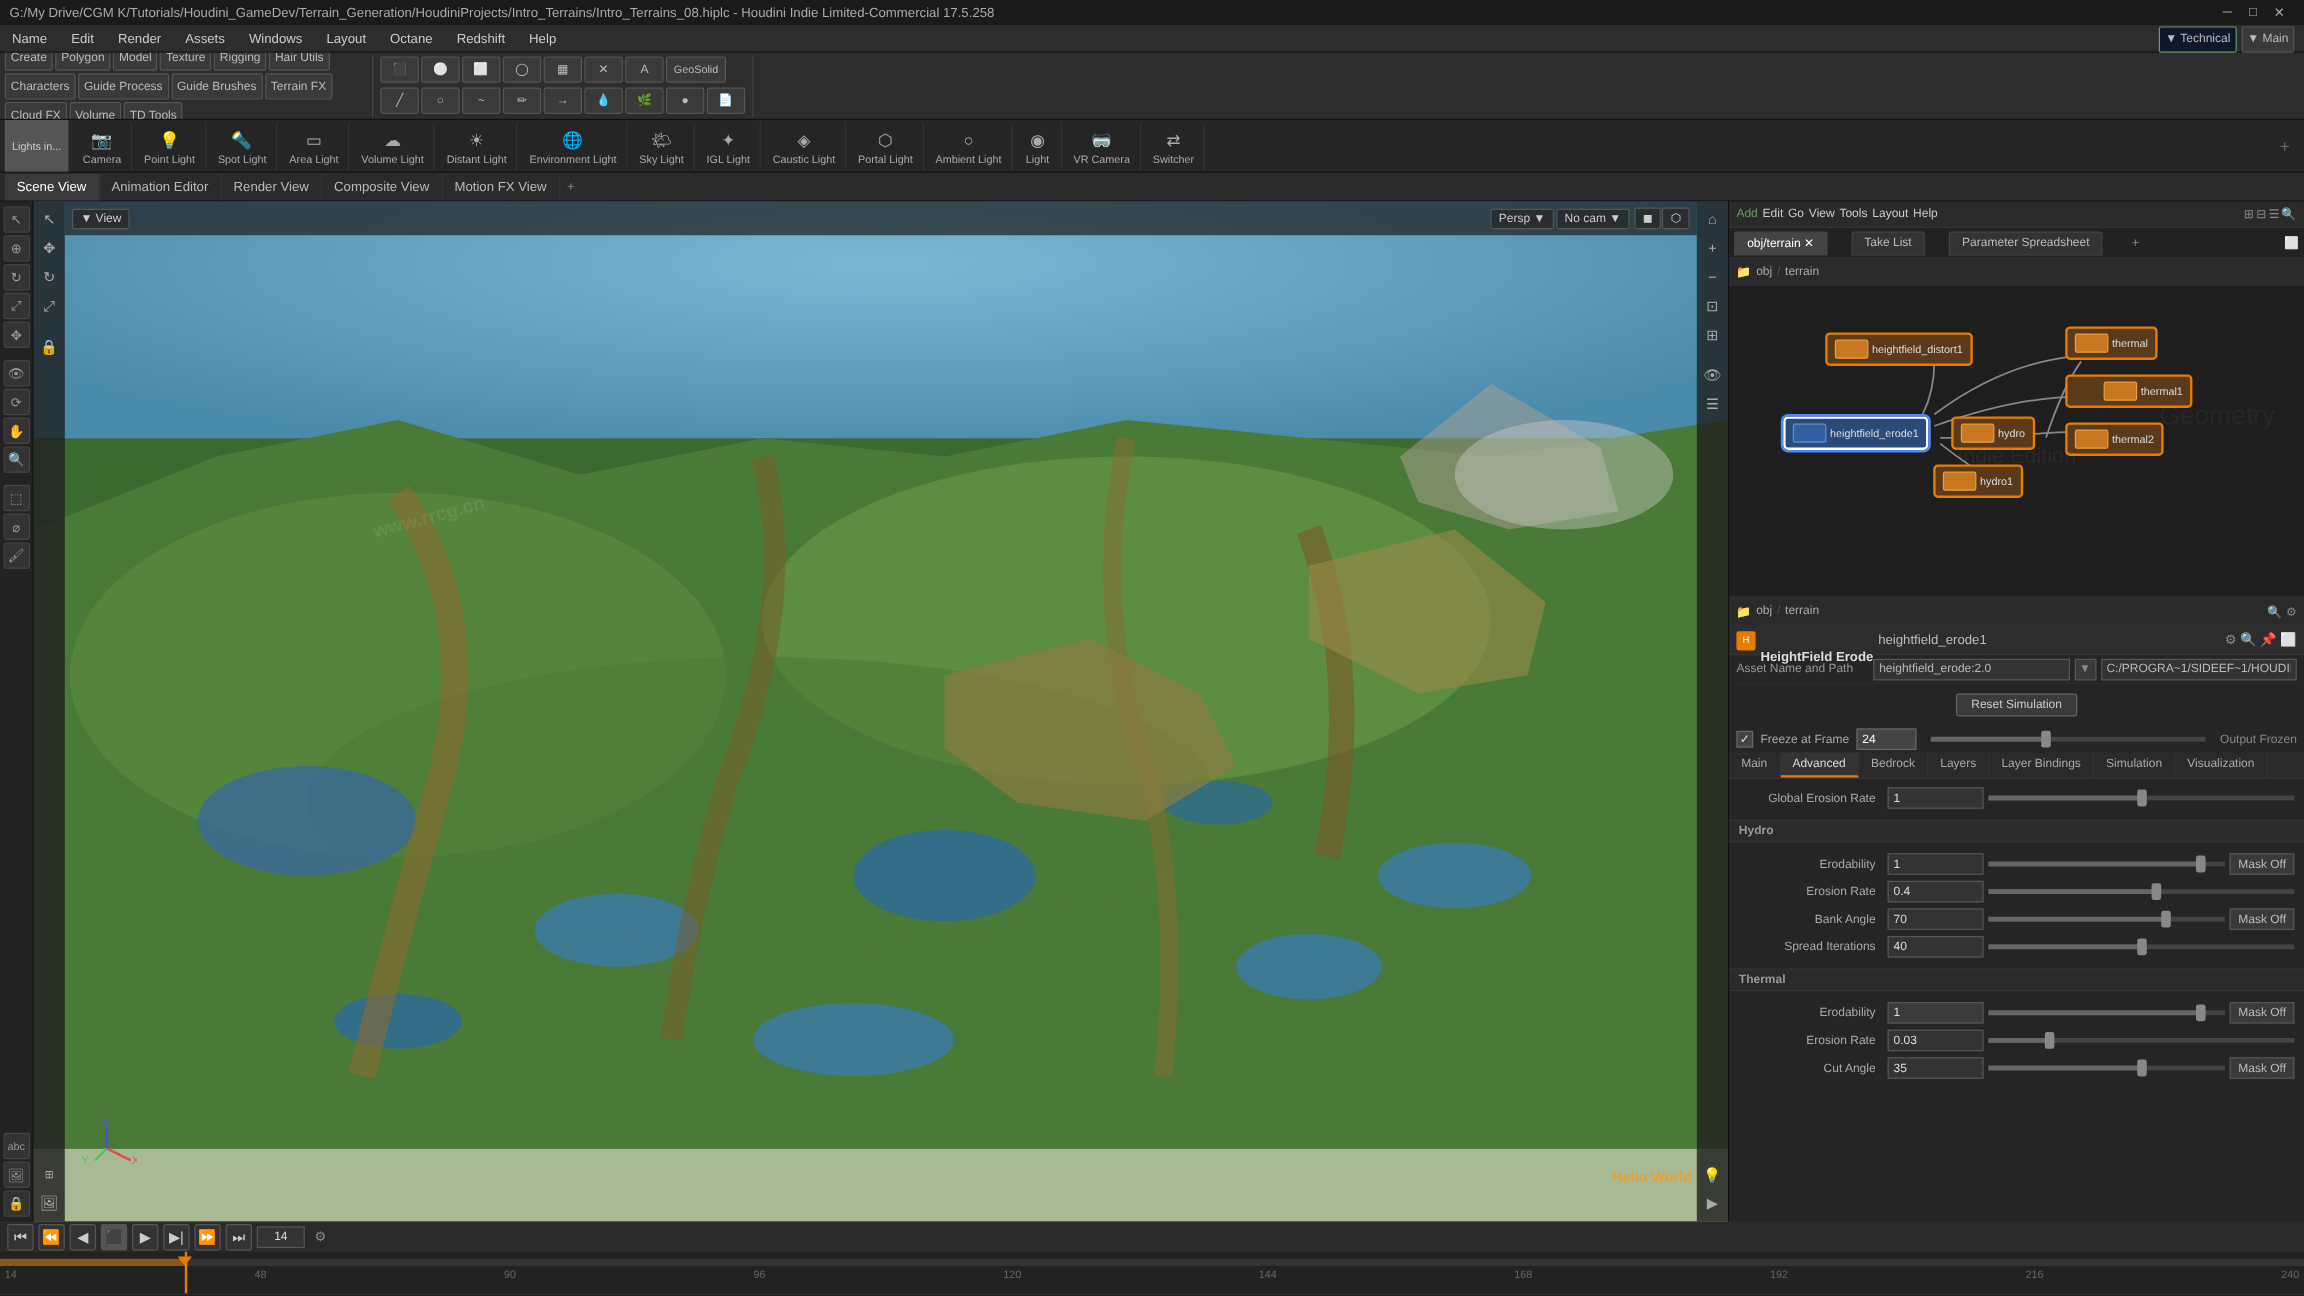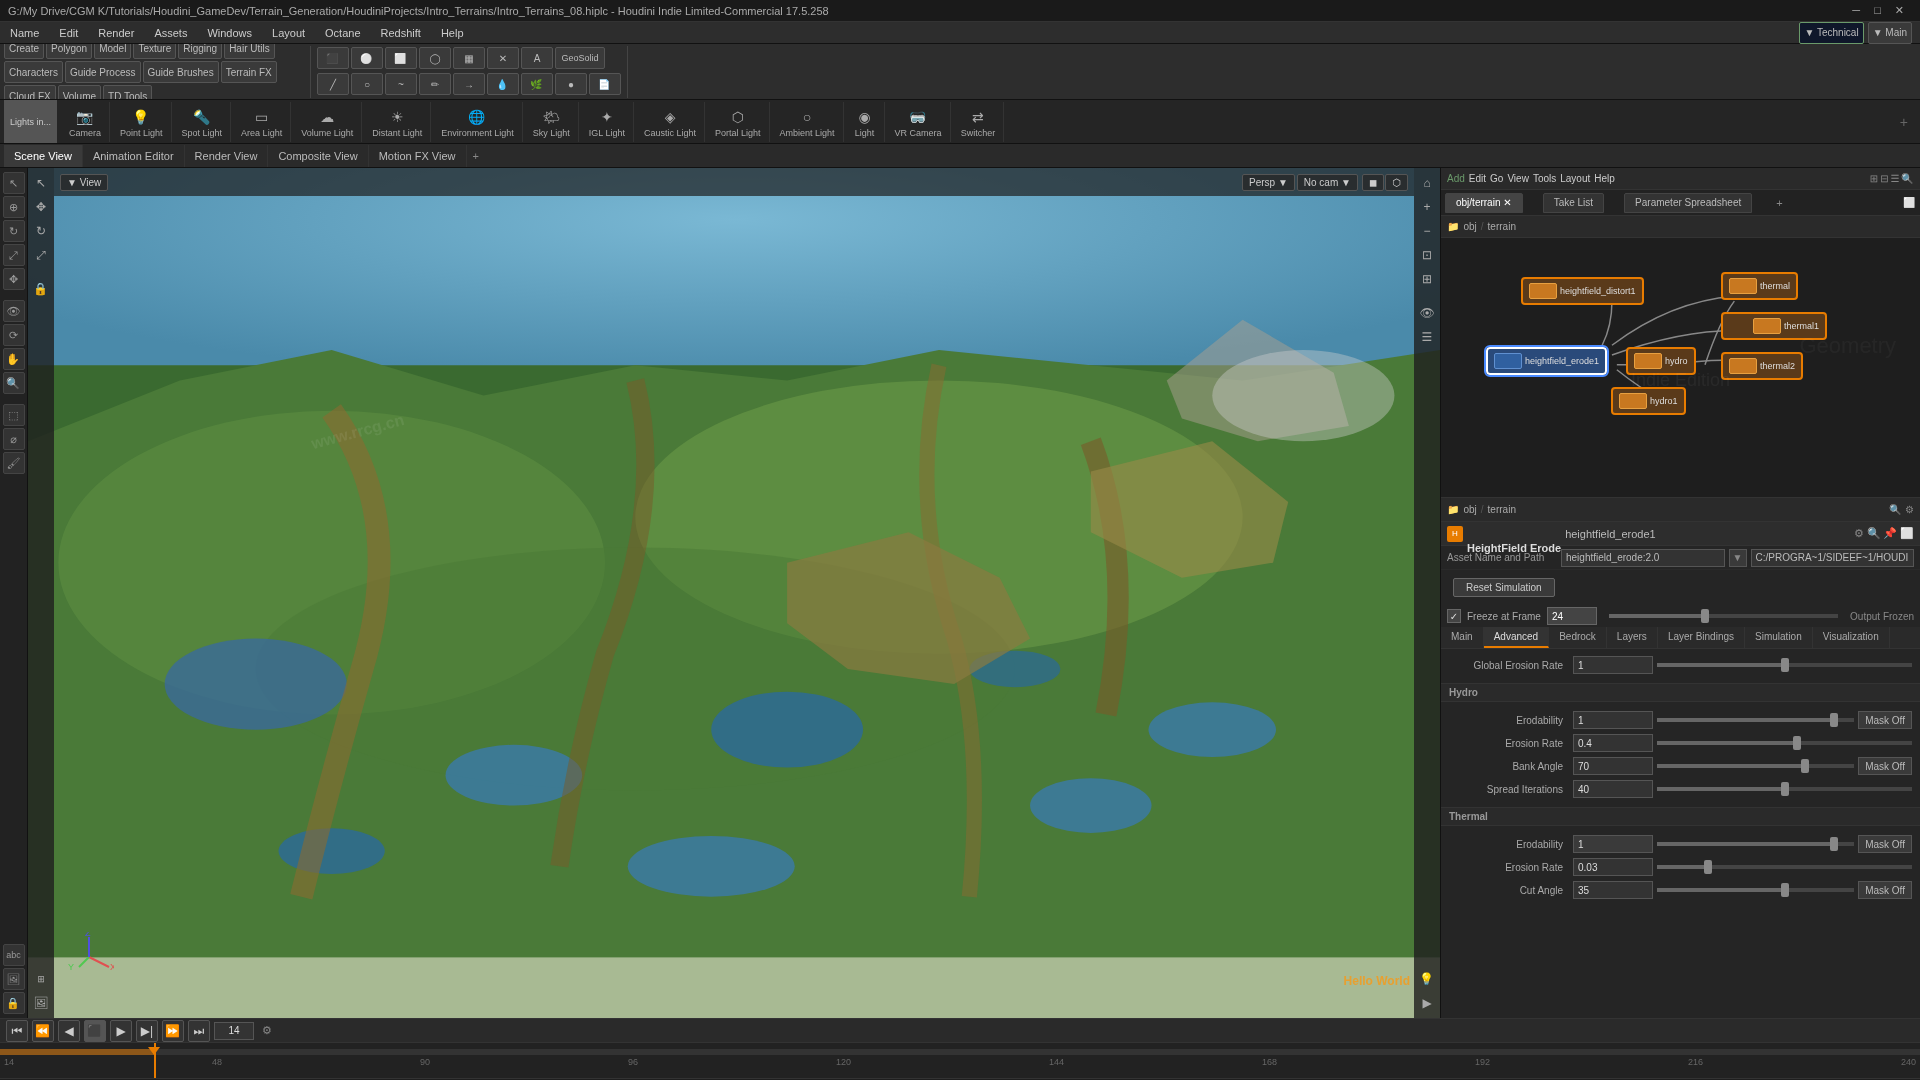--- a/index.html
+++ b/index.html
@@ -538,21 +538,21 @@
         </span>
       </div>
 
       <div class="asset-row">
         <span class="asset-label">Asset Name and Path</span>
         <input class="asset-input" style="width: 120px;" value="heightfield_erode:2.0">
         <div class="asset-arrow">▼</div>
         <input class="asset-input" value="C:/PROGRA~1/SIDEEF~1/HOUDIN~1.258/houdini/otls/O..." style="">
       </div>
 
-      <div style="display:flex;padding:4px;">
+      <div style="display:flex;justify-content:center;padding:4px;">
         <button class="reset-btn">Reset Simulation</button>
       </div>
 
       <div class="freeze-row">
         <div class="checkbox">✓</div>
         <span class="freeze-label">Freeze at Frame</span>
         <input class="freeze-input" value="24" style="">
         <div style="flex:1;height:4px;background:#444;margin:0 6px;position:relative;">
           <div style="width:40%;height:100%;background:#666;"></div>
           <div style="position:absolute;top:-5px;left:40%;width:8px;height:14px;background:#888;border-radius:2px;"></div>

